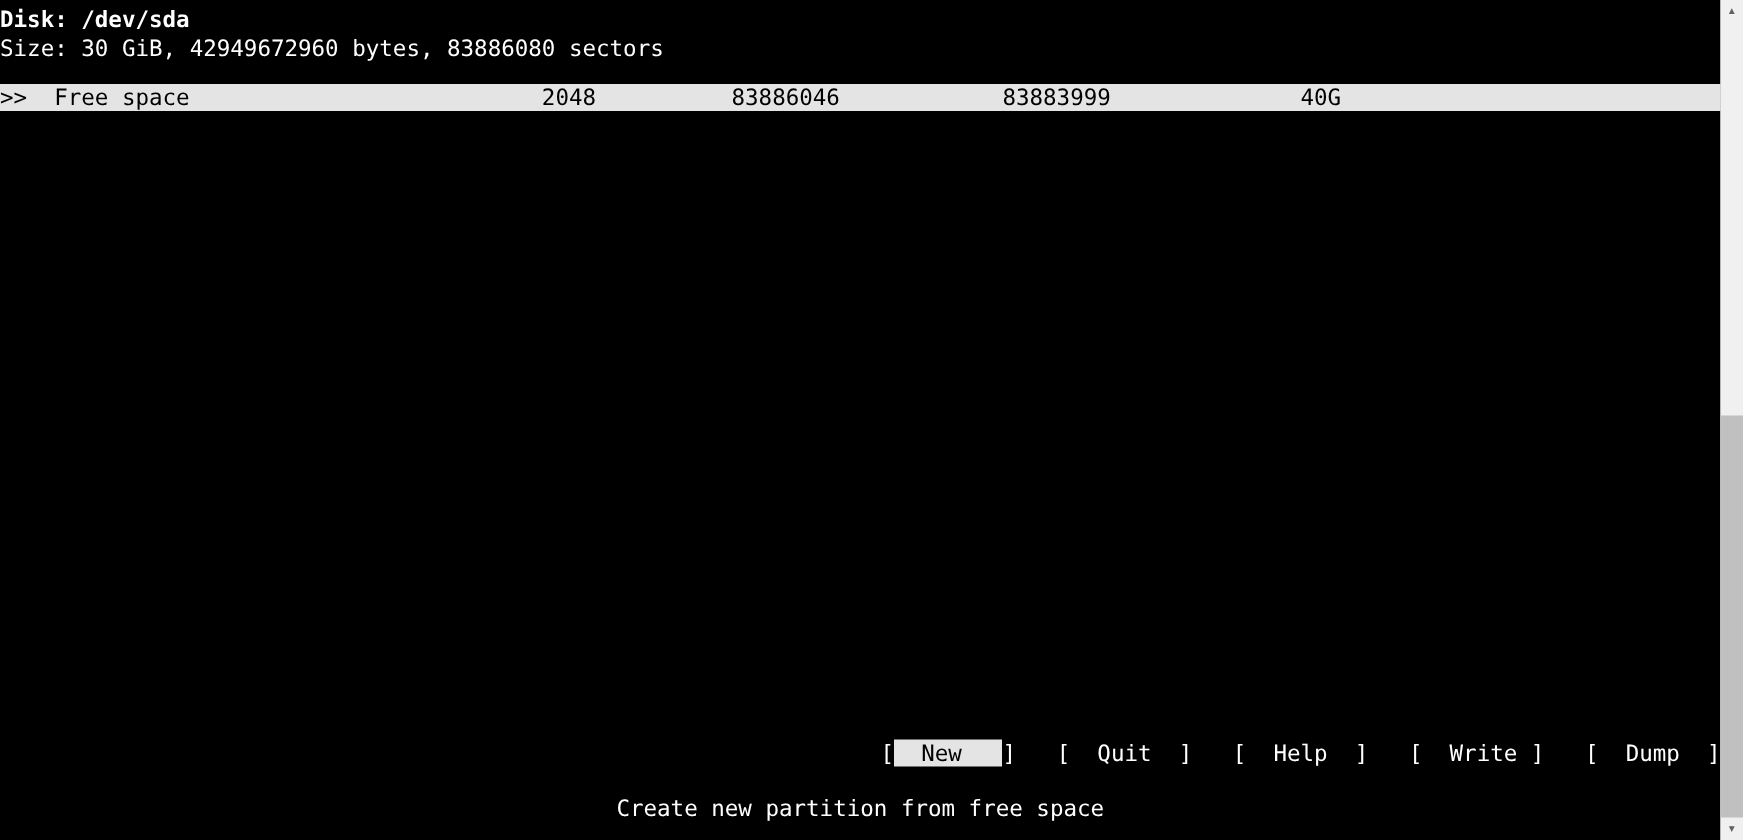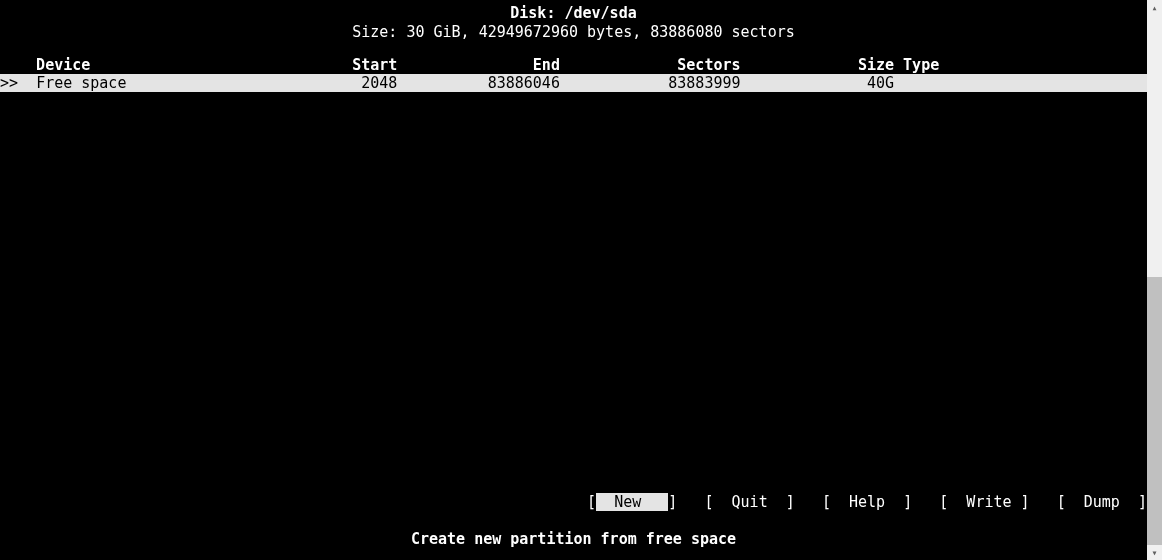--- a/index.html
+++ b/index.html
@@ -48,21 +48,21 @@
       position: relative;
     }
     .scrollbar-thumb {
       position: absolute;
       width: 15px;
       background: #c0c0c0;
       top: 262px;
       height: 268px;
     }
     .header {
-      text-align: center;
+      text-align: left;
       line-height: 19px;
     }
     .header .disk-line {
       font-weight: bold;
       color: #ffffff;
     }
     .table-area {
       margin-top: 14px;
       font-size: 15px;
       line-height: 18px;
@@ -97,36 +97,35 @@
     .menu-btn.active {
       background: #e4e4e4;
       color: #000000;
     }
     .hint-row {
       position: absolute;
       bottom: 11px;
       left: 0;
       width: 1147px;
       text-align: center;
-      font-weight: bold;
+      font-weight: normal;
       line-height: 19px;
     }
   </style>
 </head>
 <body>
 
 <div class="terminal">
 
   <div class="header">
     <div class="disk-line"><span>Disk: </span><span>/dev/sda</span></div>
     <div>Size: 30 GiB, 42949672960 bytes, 83886080 sectors</div>
   </div>
 
   <div class="table-area">
-    <div class="table-header" id="thead">    Device                             Start               End             Sectors             Size Type</div>
     <div id="tbody">
         <div class="table-row selected"><span class="row-prefix">&gt;&gt;  </span><span>Free space                          2048          83886046            83883999              40G </span></div>
       </div>
   </div>
 
   <div class="menu-row" id="menu"><span>[</span><span class="menu-btn active">  New   </span><span>]</span><span>   </span><span>[</span><span class="menu-btn">  Quit  </span><span>]</span><span>   </span><span>[</span><span class="menu-btn">  Help  </span><span>]</span><span>   </span><span>[</span><span class="menu-btn">  Write </span><span>]</span><span>   </span><span>[</span><span class="menu-btn">  Dump  </span><span>]</span></div>
 
   <div class="hint-row">Create new partition from free space</div>
 
 </div>

